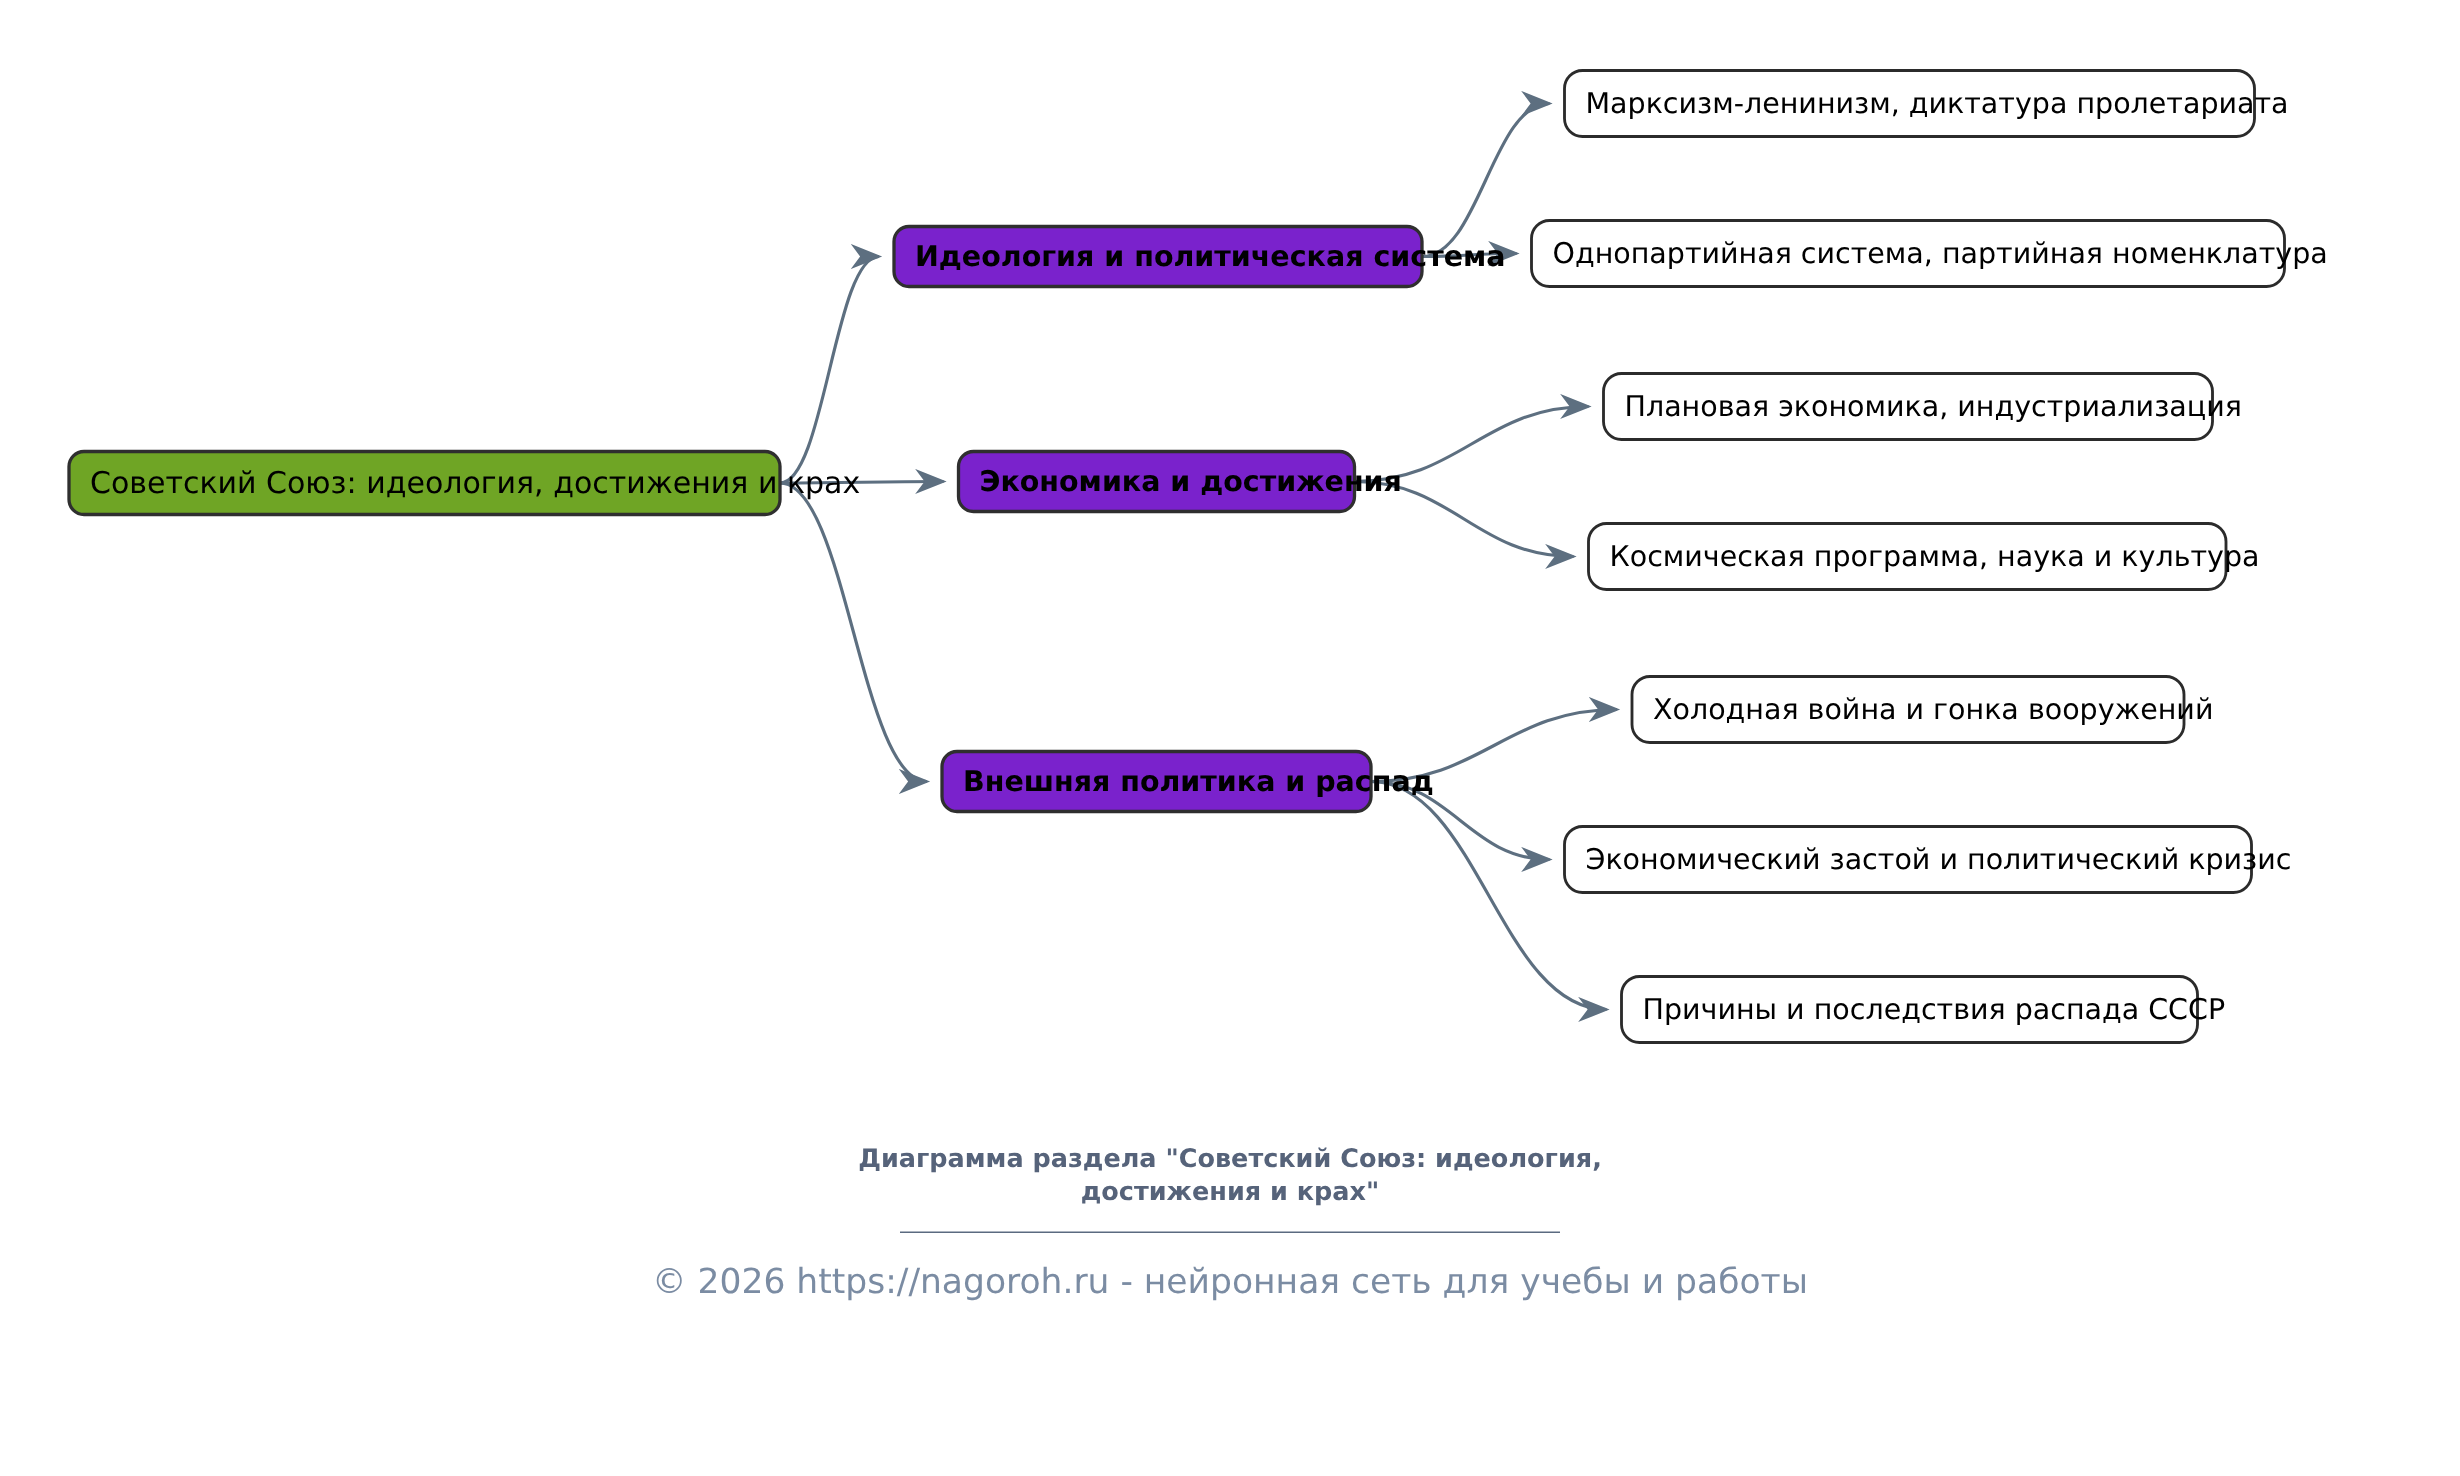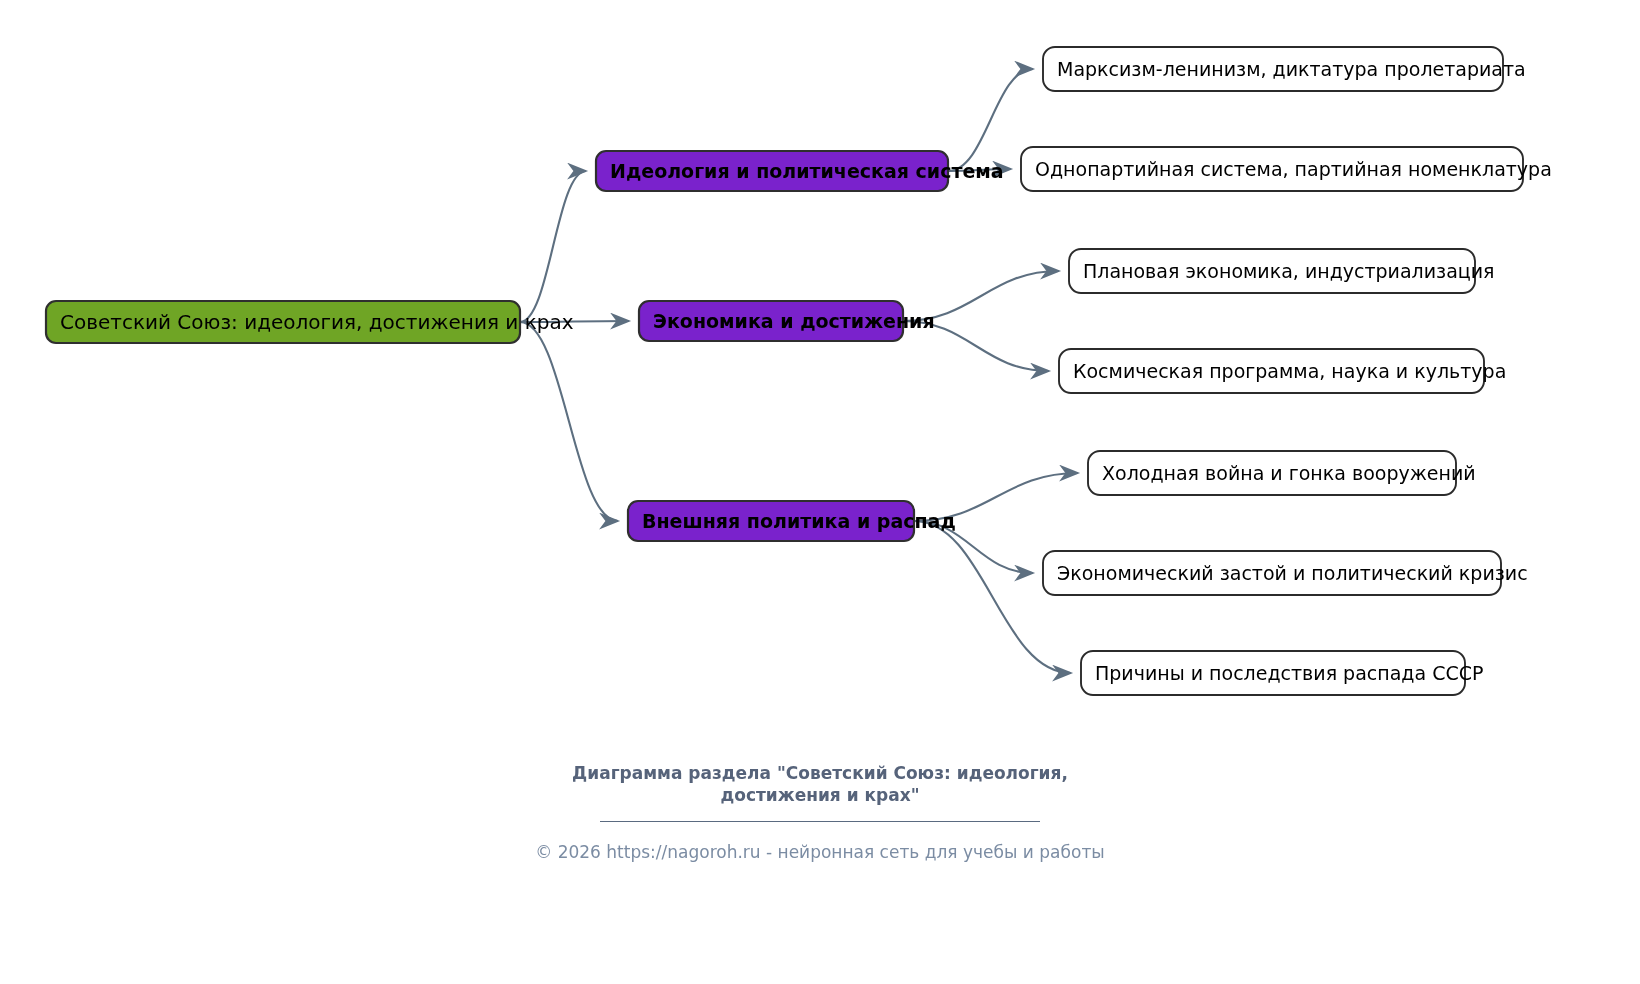--- a/index.html
+++ b/index.html
@@ -82,21 +82,21 @@
   }
   .footer-rule {
     width: 440px;
     height: 0;
     margin: 14px auto 0 auto;
     border: 0;
     border-top: 1.5px solid #5a6a80;
   }
   .footer-copyright {
     font-family: "DejaVu Sans", sans-serif;
-    font-size: 17px;
+    font-size: 23px;
     color: #7b8ca3;
     margin-top: 20px;
     text-align: center;
   }
 </style>
 </head>
 <body>
 
 <div id="diagram-root">
 

